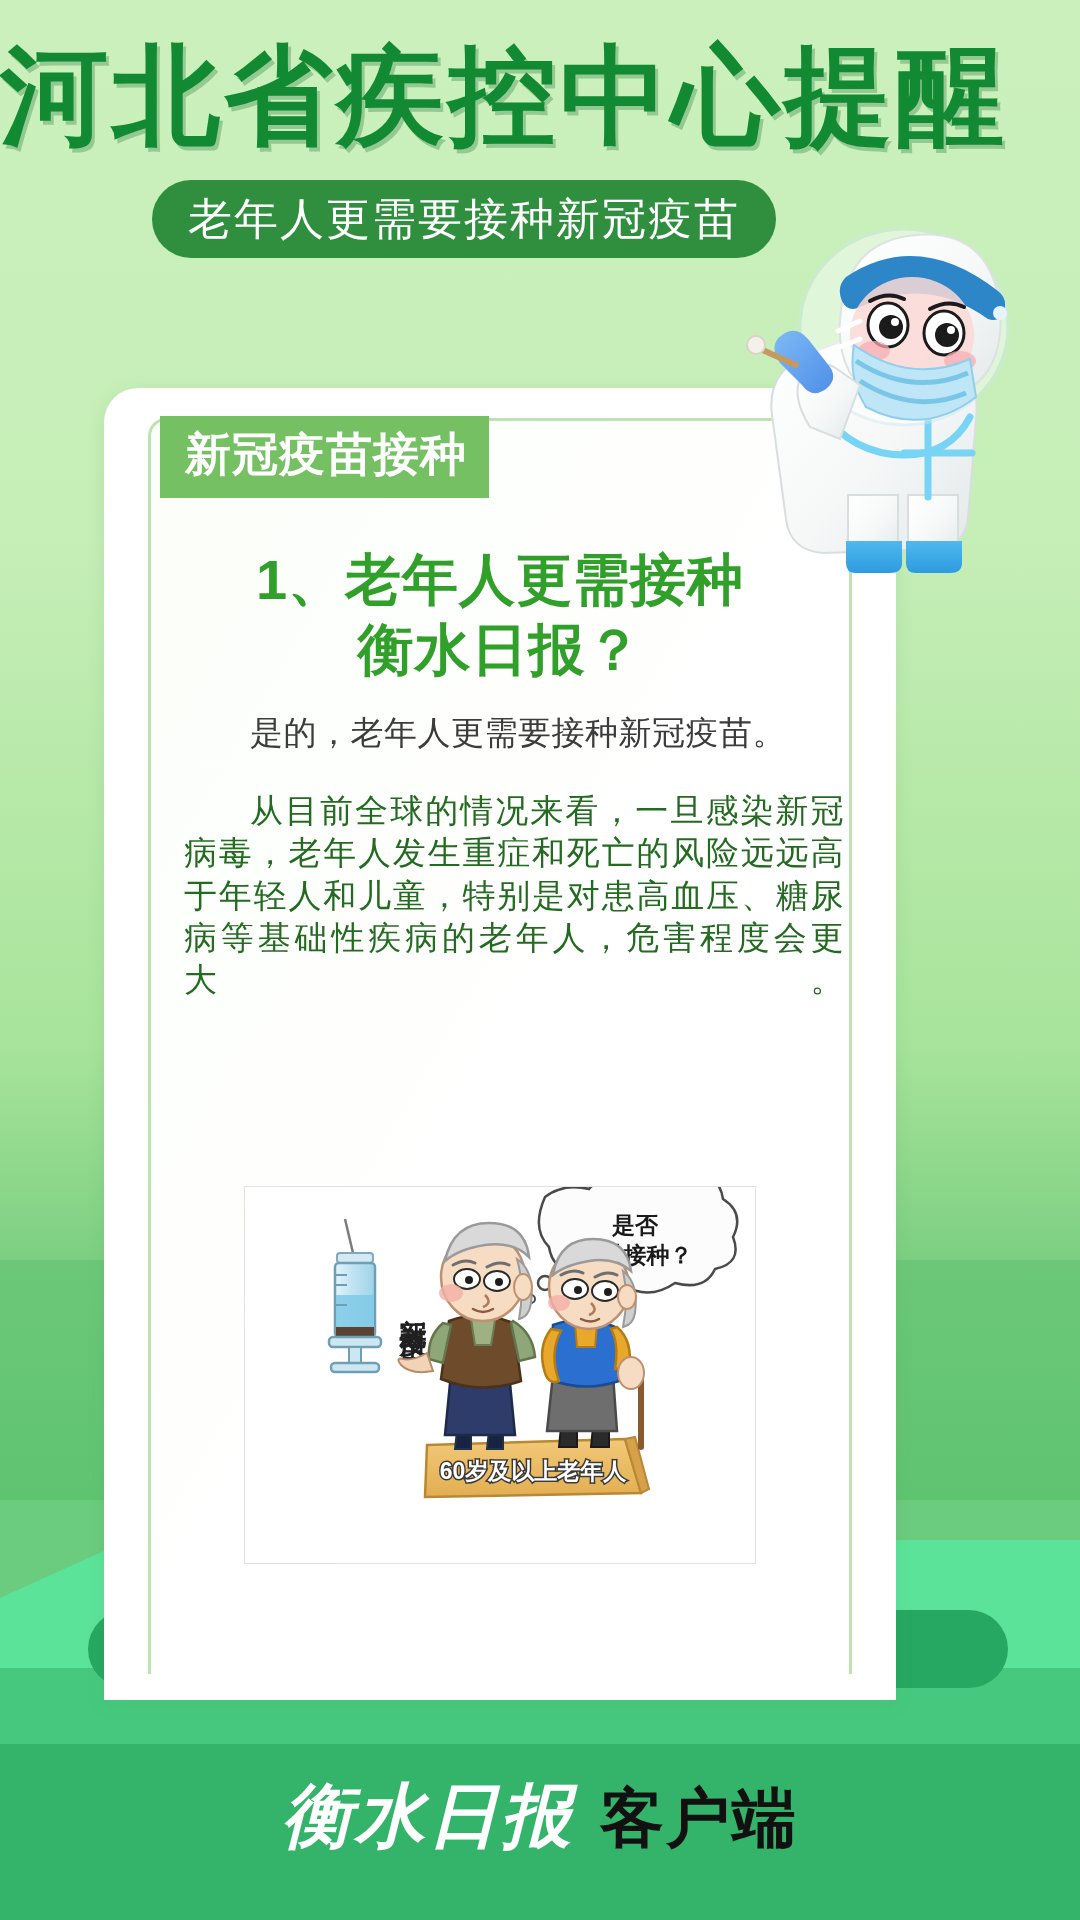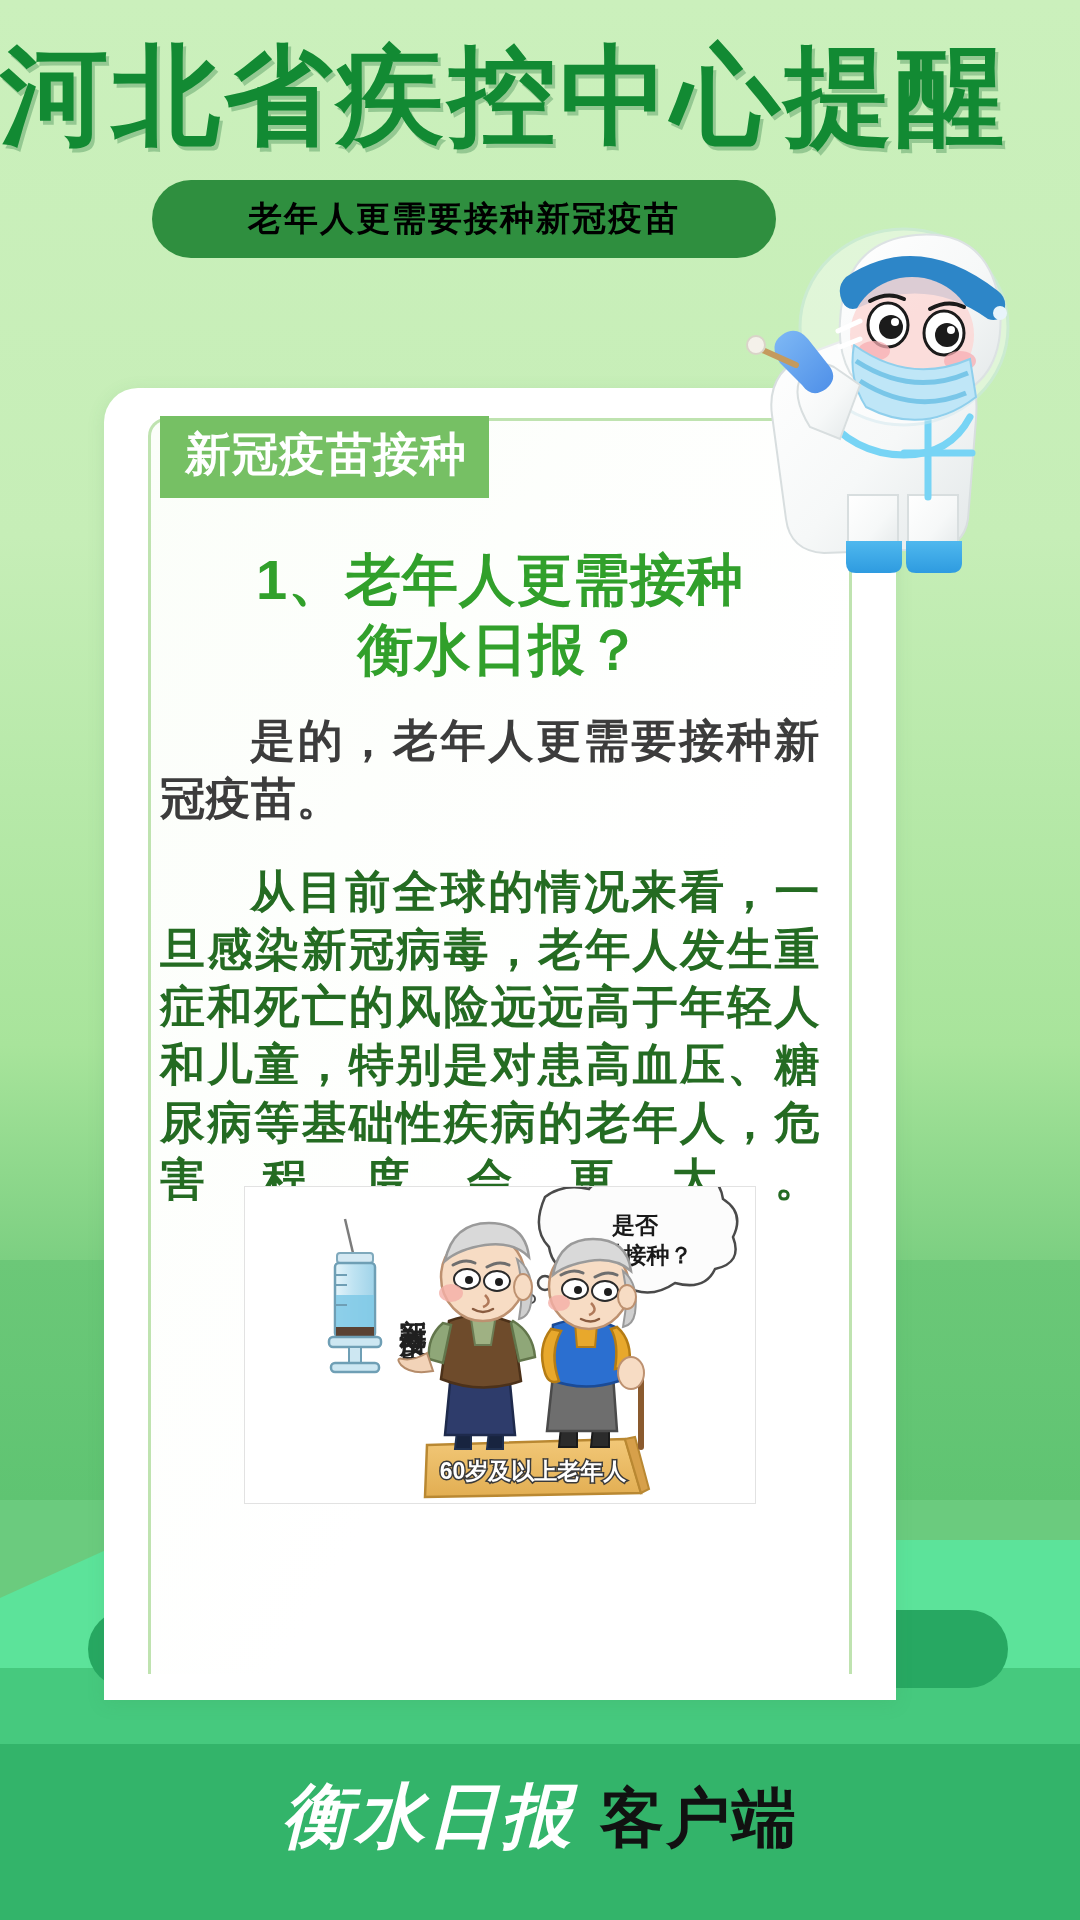--- a/index.html
+++ b/index.html
@@ -56,21 +56,21 @@
     white-space:nowrap;
   }
   .subtitle-pill {
     position:absolute; left:152px; top:180px;
     width:624px; height:78px;
     background:#2F8F3F; border-radius:39px;
     display:flex; align-items:center; justify-content:center;
     z-index:4;
   }
   .subtitle-pill span {
-    color:#000000; font-size:34px; font-weight:bold;
+    color:#ffffff; font-size:44px; font-weight:normal;
     letter-spacing:2px; white-space:nowrap;
   }
 
   
   .mascot {
     position:absolute; left:660px; top:205px;
     width:420px; height:370px;
     z-index:6;
     pointer-events:none;
   }
@@ -107,35 +107,35 @@
 
   .qhead {
     position:absolute; left:150px; top:545px; width:700px;
     text-align:center; z-index:5;
     color:#31A02B; font-size:56px; font-weight:bold;
     line-height:1.25; letter-spacing:1px;
   }
   .qhead div { white-space:nowrap; }
 
   .body-text {
-    position:absolute; left:160px; top:712px; width:660px;
+    position:absolute; left:184px; top:712px; width:660px;
     z-index:5;
-    font-size:45px; line-height:1.28;
-    font-weight:bold;
+    font-size:33px; line-height:1.28;
+    font-weight:normal;
     letter-spacing:0.5px;
   }
   .para { text-align:justify; text-align-last:left; text-indent:2em; }
   .para.dark { color:#3C3C3C; }
   .para.green { color:#246B22; }
   .para.justify-all { text-align-last:justify;margin-top:36px; }
 
   
   .illus {
     position:absolute; left:244px; top:1186px;
-    width:512px; height:318px;
+    width:512px; height:378px;
     background:#ffffff;
     border:1px solid #E2E2E2;
     z-index:5;
     overflow:hidden;
   }
 
   
   .brand {
     position:absolute; left:0; top:1770px; width:1080px;
     text-align:center; z-index:7;

